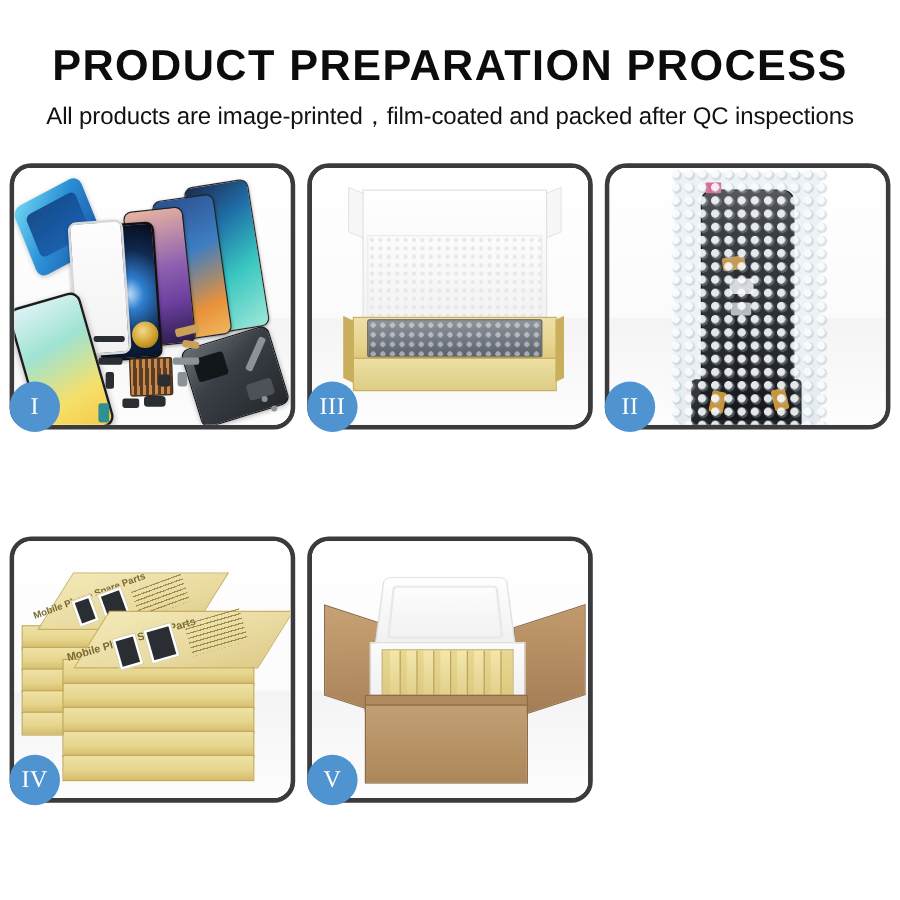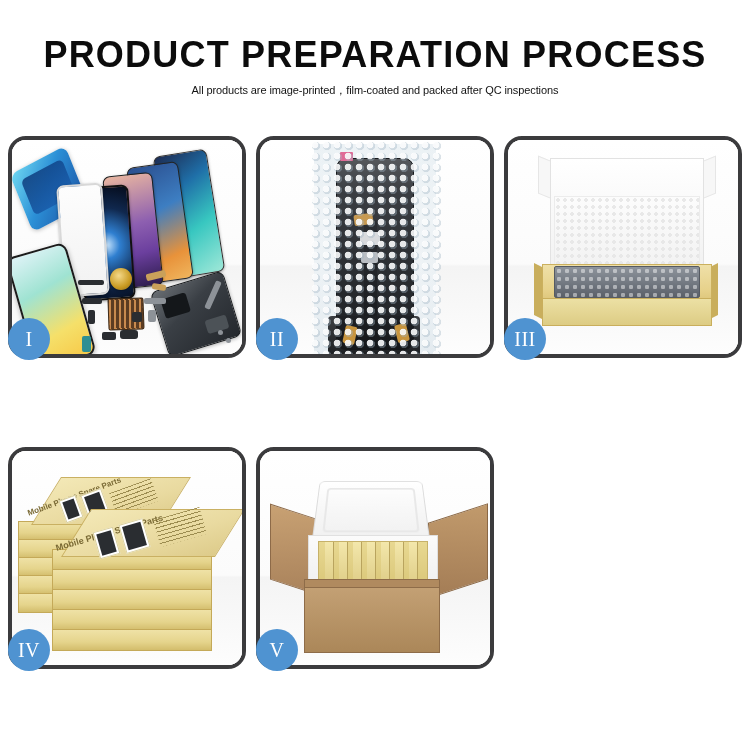--- a/index.html
+++ b/index.html
@@ -37,21 +37,21 @@
     font-weight: 700;
     letter-spacing: 1.2px;
     line-height: 1.05;
     color: #0c0c0c;
     white-space: nowrap;
   }
   .subtitle {
     margin: 0;
     padding-top: 9px;
     font-family: "Liberation Sans", sans-serif;
-    font-size: 11px;
+    font-size: 20px;
     font-weight: 400;
     letter-spacing: -0.1px;
     color: #121212;
     white-space: nowrap;
   }
 
   
   .grid {
     position: absolute;
     left: 8px;
@@ -433,56 +433,56 @@
         <div class="part gray" style="left:132px;top:158px;width:22px;height:6px;"></div>
         <div class="part gray" style="left:136px;top:170px;width:8px;height:12px;"></div>
         <div class="part" style="left:108px;top:190px;width:18px;height:9px;border-radius:3px;"></div>
         <div class="part teal" style="left:70px;top:196px;width:9px;height:16px;"></div>
         <div class="part" style="left:120px;top:172px;width:10px;height:10px;"></div>
         <div class="part gray" style="left:206px;top:190px;width:5px;height:5px;border-radius:50%;"></div>
         <div class="part gray" style="left:214px;top:198px;width:5px;height:5px;border-radius:50%;"></div>
         <div class="part gray" style="left:198px;top:140px;width:6px;height:30px;transform:rotate(24deg);"></div>
       </div>
       <div class="badge">I</div>
+    </div>
+
+    <div class="panel">
+      <div class="panel-clip">
+        <div class="stage"></div>
+        <div class="p3-lid-flapL"></div>
+        <div class="p3-lid-flapR"></div>
+        <div class="p3-lid-back"></div>
+        <div class="p3-foam"></div>
+        <div class="p3-tray-sideL"></div>
+        <div class="p3-tray-sideR"></div>
+        <div class="p3-tray"></div>
+        <div class="p3-wrap"></div>
+        <div class="p3-tray-front"></div>
+      </div>
+      <div class="badge">III</div>
     </div>
 
     <div class="panel">
       <div class="panel-clip">
         <div class="stage"></div>
         <div class="p2-bag"></div>
         <div class="p2-lcd"></div>
         <div class="p2-label"></div>
         <div class="p2-flex"></div>
         <div class="p2-tape"></div>
         <div class="p2-connector"></div>
         <div class="p2-connector2"></div>
         <div class="p2-bottomparts"></div>
         <div class="p2-gold1"></div>
         <div class="p2-gold2"></div>
         <div class="p2-bagwrap">
           <div class="bubbles"></div>
         </div>
       </div>
       <div class="badge">II</div>
-    </div>
-
-    <div class="panel">
-      <div class="panel-clip">
-        <div class="stage"></div>
-        <div class="p3-lid-flapL"></div>
-        <div class="p3-lid-flapR"></div>
-        <div class="p3-lid-back"></div>
-        <div class="p3-foam"></div>
-        <div class="p3-tray-sideL"></div>
-        <div class="p3-tray-sideR"></div>
-        <div class="p3-tray"></div>
-        <div class="p3-wrap"></div>
-        <div class="p3-tray-front"></div>
-      </div>
-      <div class="badge">III</div>
     </div>
 
     <div class="panel">
       <div class="panel-clip">
         <div class="stage"></div>
         <div class="p4">
 
           <div class="gbox" style="left:6px;top:70px;width:112px;height:18px;"></div>
           <div class="gbox" style="left:6px;top:88px;width:112px;height:18px;"></div>
           <div class="gbox" style="left:6px;top:106px;width:112px;height:18px;"></div>

